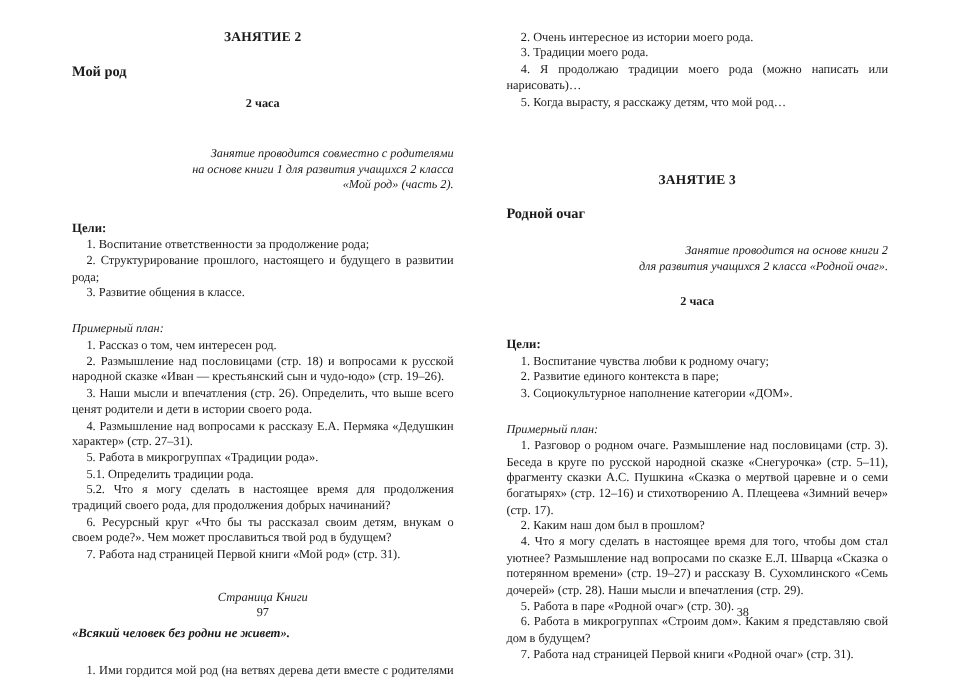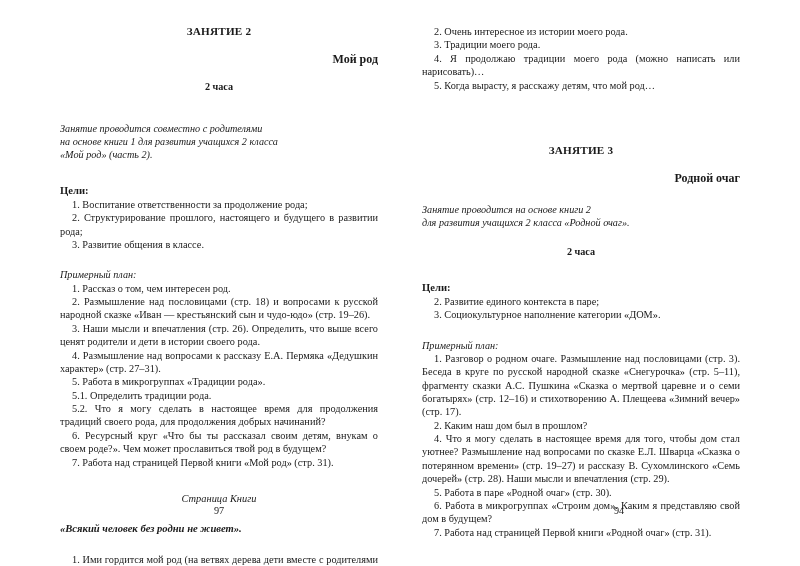--- a/index.html
+++ b/index.html
@@ -41,35 +41,35 @@
   
   .h-occ {
     text-align: center;
     font-weight: bold;
     font-size: 11.2px;
     letter-spacing: 0.2px;
     margin: 0;
     line-height: 1.2;
   }
   .h-title {
+    text-align: left;
+    font-weight: bold;
+    font-size: 12px;
+    margin: 0;
+    line-height: 1.2;
+  }
+  .h-hours {
+    text-align: center;
+    font-weight: bold;
+    font-size: 10.2px;
+    margin: 0;
+    line-height: 1.2;
+  }
+  .intro {
     text-align: right;
-    font-weight: bold;
-    font-size: 12px;
-    margin: 0;
-    line-height: 1.2;
-  }
-  .h-hours {
-    text-align: center;
-    font-weight: bold;
-    font-size: 10.2px;
-    margin: 0;
-    line-height: 1.2;
-  }
-  .intro {
-    text-align: left;
     font-style: italic;
     font-size: 10.2px;
     line-height: 1.28;
     margin: 0;
   }
   .label-bold {
     font-weight: bold;
     font-size: 10.6px;
     margin: 0;
     line-height: 1.3;
@@ -196,30 +196,31 @@
       <div class="gap-6"></div>
 
       <p class="intro">Занятие проводится на основе книги 2</p>
       <p class="intro">для развития учащихся 2 класса «Родной очаг».</p>
 
       <div class="gap-6"></div>
       <p class="h-hours">2 часа</p>
       <div class="gap-8"></div>
 
       <p class="label-bold">Цели:</p>
+      <p class="ital-para">1. Воспитание чувства любви к родному очагу;</p>
       <p class="ital-para">2. Развитие единого контекста в паре;</p>
       <p class="ital-para">3. Социокультурное наполнение категории «ДОМ».</p>
 
       <div class="gap-6"></div>
 
       <p class="label-ital">Примерный план:</p>
       <p class="para">1. Разговор о родном очаге. Размышление над пословицами (стр. 3). Беседа в круге по русской народной сказке «Снегурочка» (стр. 5–11), фрагменту сказки А.С. Пушкина «Сказка о мертвой царевне и о семи богатырях» (стр. 12–16) и стихотворению А. Плещеева «Зимний вечер» (стр. 17).</p>
       <p class="para">2. Каким наш дом был в прошлом?</p>
       <p class="para">4. Что я могу сделать в настоящее время для того, чтобы дом стал уютнее? Размышление над вопросами по сказке Е.Л. Шварца «Сказка о потерянном времени» (стр. 19–27) и рассказу В. Сухомлинского «Семь дочерей» (стр. 28). Наши мысли и впечатления (стр. 29).</p>
       <p class="ital-para">5. Работа в паре «Родной очаг» (стр. 30).</p>
       <p class="para">6. Работа в микрогруппах «Строим дом». Каким я представляю свой дом в будущем?</p>
       <p class="para">7. Работа над страницей Первой книги «Родной очаг» (стр. 31).</p>
 
-      <div class="folio">94</div>
+      <div class="folio">38</div>
     </div>
   </div>
 
 </div>
 
 </body></html>

